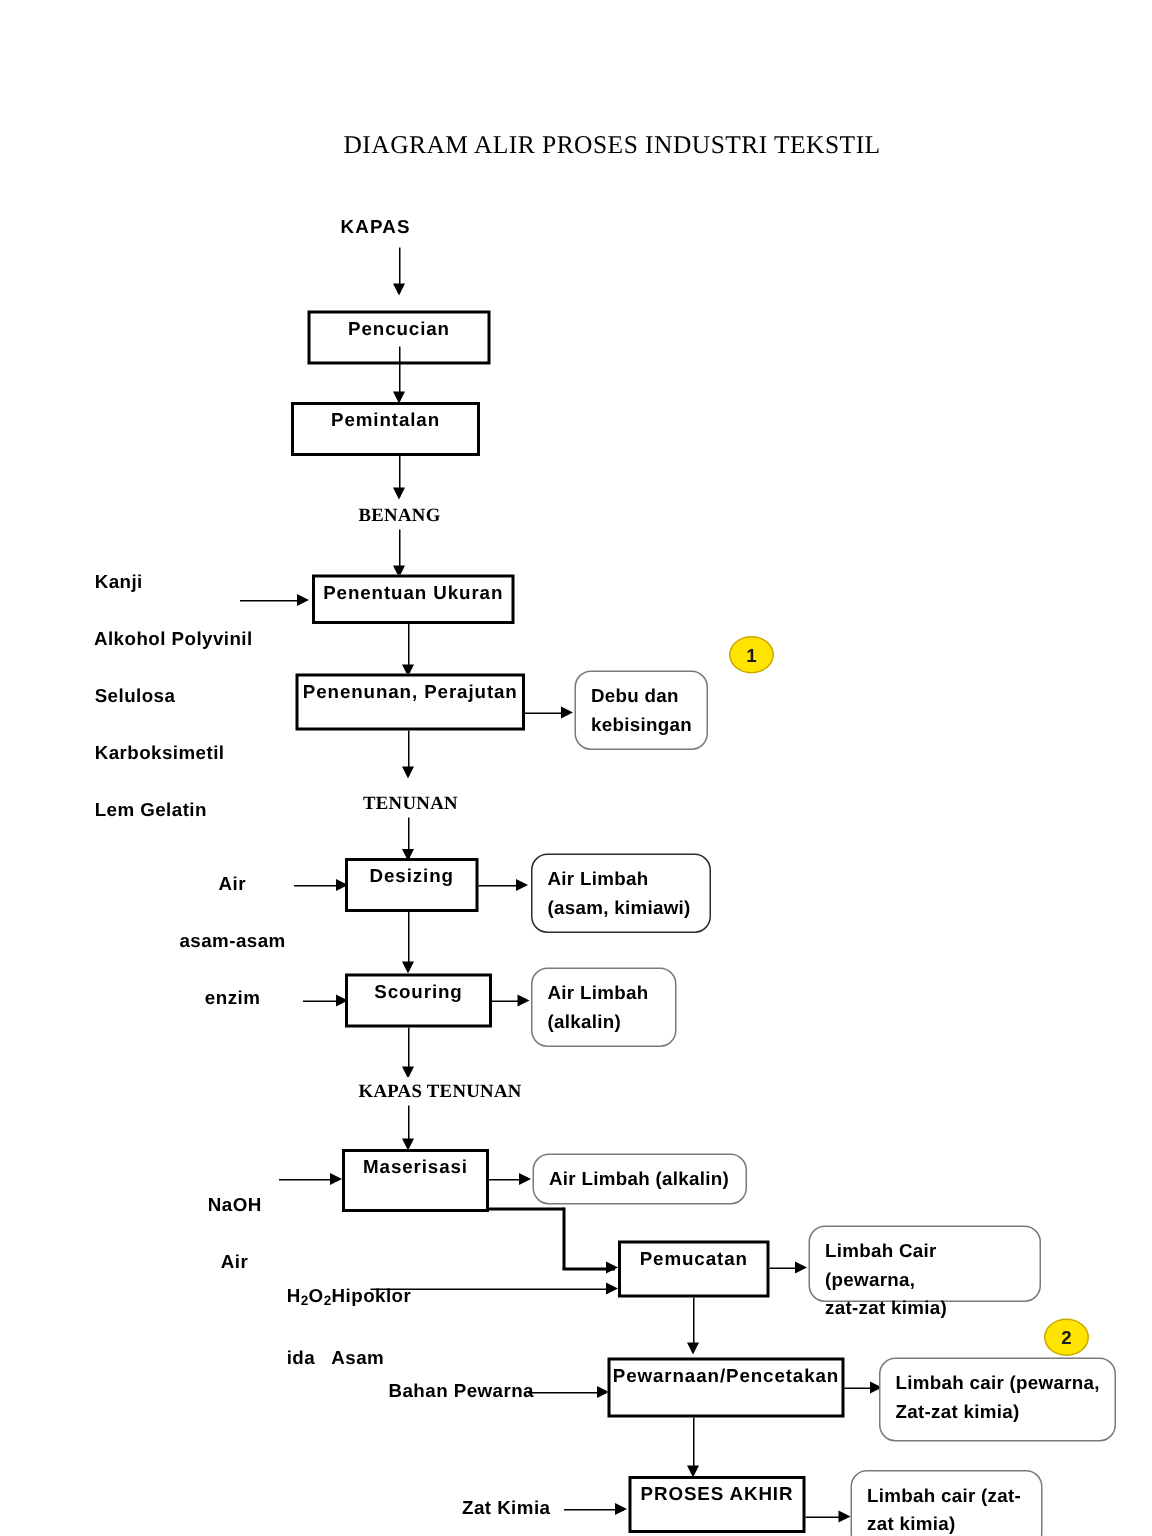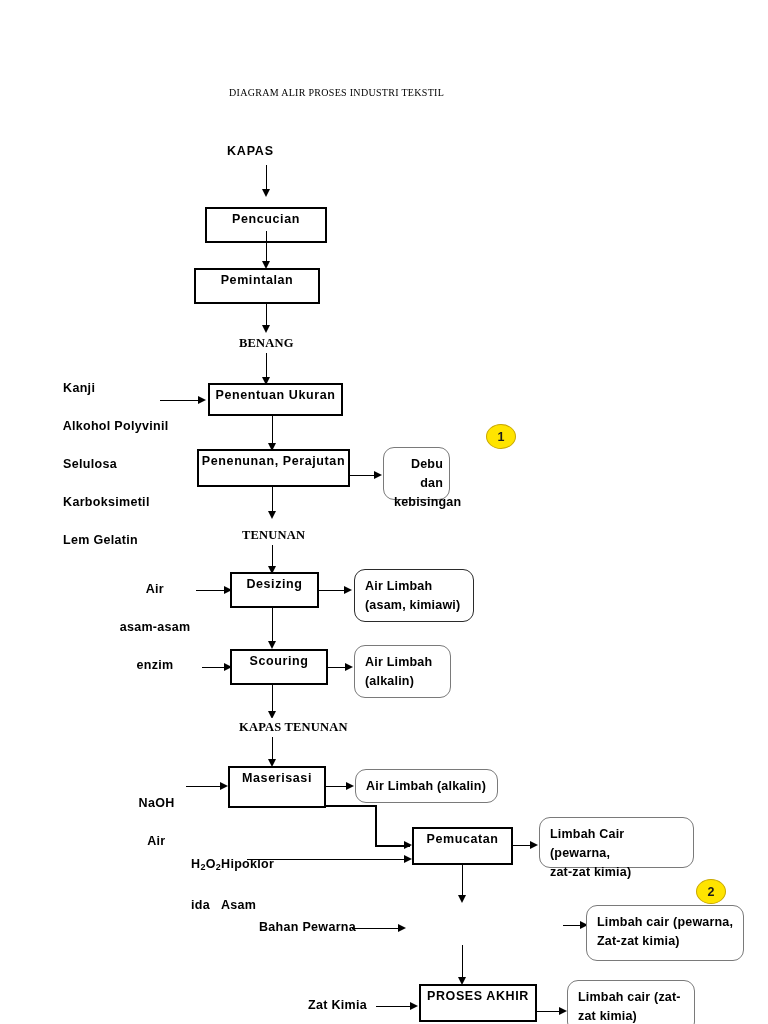--- a/index.html
+++ b/index.html
@@ -17,21 +17,21 @@
     width: 768px;
     height: 1024px;
     background: #ffffff;
     overflow: hidden;
   }
 
   
   .title {
     position: absolute;
     font-family: "Liberation Serif", serif;
-    font-size: 10px;
+    font-size: 17px;
     letter-spacing: 0.3px;
     color: #000;
     white-space: nowrap;
   }
 
   
   .pbox {
     position: absolute;
     border: 2.5px solid #000000;
     background: #ffffff;
@@ -189,21 +189,21 @@
   <div class="badge" style="left:486px; top:424px; width:30px; height:25px;">
     <span>1</span>
   </div>
 
   <div class="pbox" style="left:197px; top:449px; width:153px; height:38px;">
     <div class="lbl">Penenunan, Perajutan</div>
   </div>
 
   <div class="hline" style="left:350px; top:475px; width:30px;"></div>
   <div class="arrow-r" style="left:374px; top:470.5px;"></div>
-  <div class="obox" style="left:383px; top:447px; width:67px; height:53px;text-align:right;">
+  <div class="obox" style="left:383px; top:447px; width:89px; height:53px;">
     <div class="lbl">
       <span>Debu dan</span><br>
       <span>kebisingan</span>
     </div>
   </div>
 
   <div class="vline" style="left:272px; top:487px; height:30px;"></div>
   <div class="arrow-d" style="left:267.5px; top:511px;"></div>
   <div class="tlabel serif" style="left:240px; top:526px;">TENUNAN</div>
   <div class="vline" style="left:272px; top:545px; height:27px;"></div>
@@ -297,20 +297,23 @@
   <div class="arrow-d" style="left:457.5px; top:895px;"></div>
 
   <div class="badge" style="left:696px; top:879px; width:30px; height:25px;">
     <span>2</span>
   </div>
 
   <div class="tlabel" style="left:259px; top:918px;">Bahan Pewarna</div>
   <div class="hline" style="left:352px; top:928px; width:52px;"></div>
   <div class="arrow-r" style="left:398px; top:923.5px;"></div>
 
+  <div class="pbox" style="left:405px; top:905px; width:158px; height:40px;">
+    <div class="lbl">Pewarnaan/Pencetakan</div>
+  </div>
   <div class="hline" style="left:563px; top:925px; width:22px;"></div>
   <div class="arrow-r" style="left:580px; top:920.5px;"></div>
   <div class="obox" style="left:586px; top:905px; width:158px; height:56px;">
     <div class="lbl">
       <span>Limbah cair (pewarna,</span><br>
       <span>Zat-zat kimia)</span>
     </div>
   </div>
 
   <div class="vline" style="left:462px; top:945px; height:38px;"></div>

